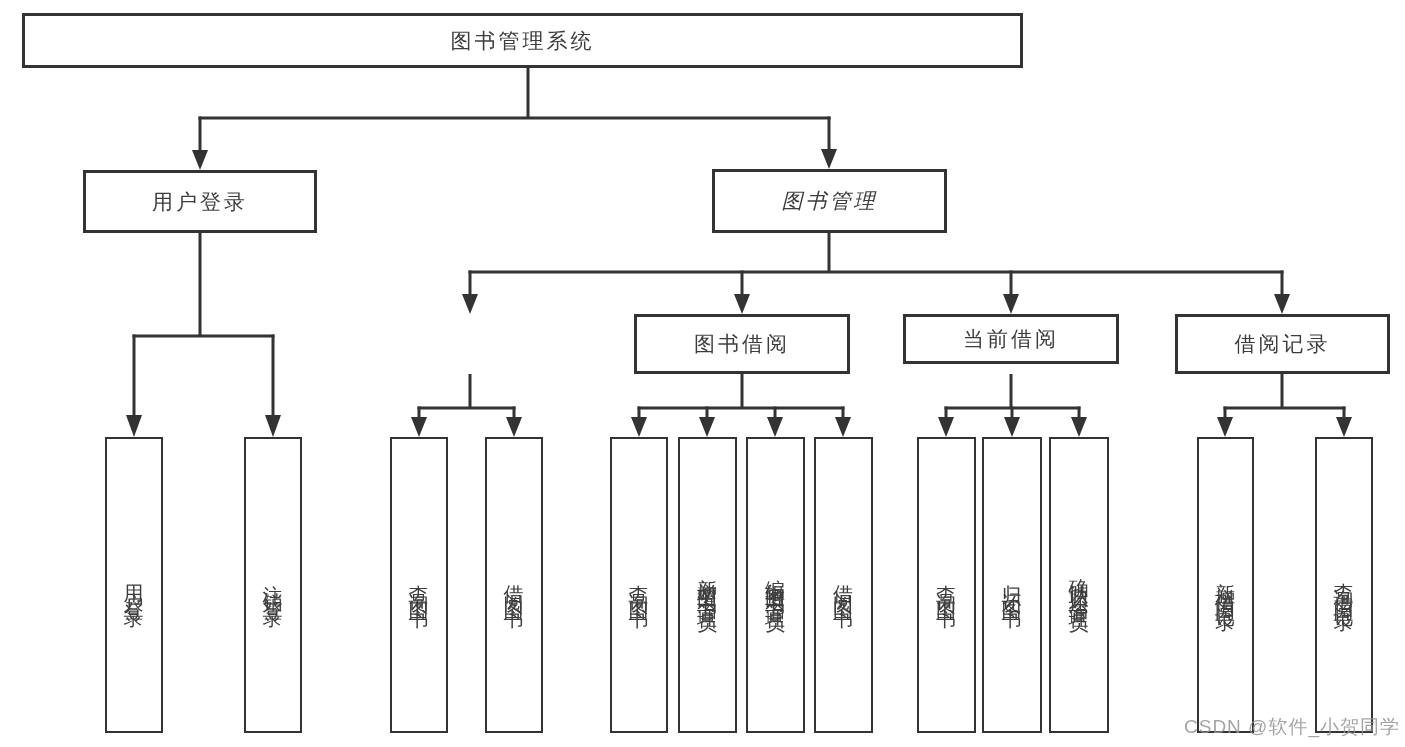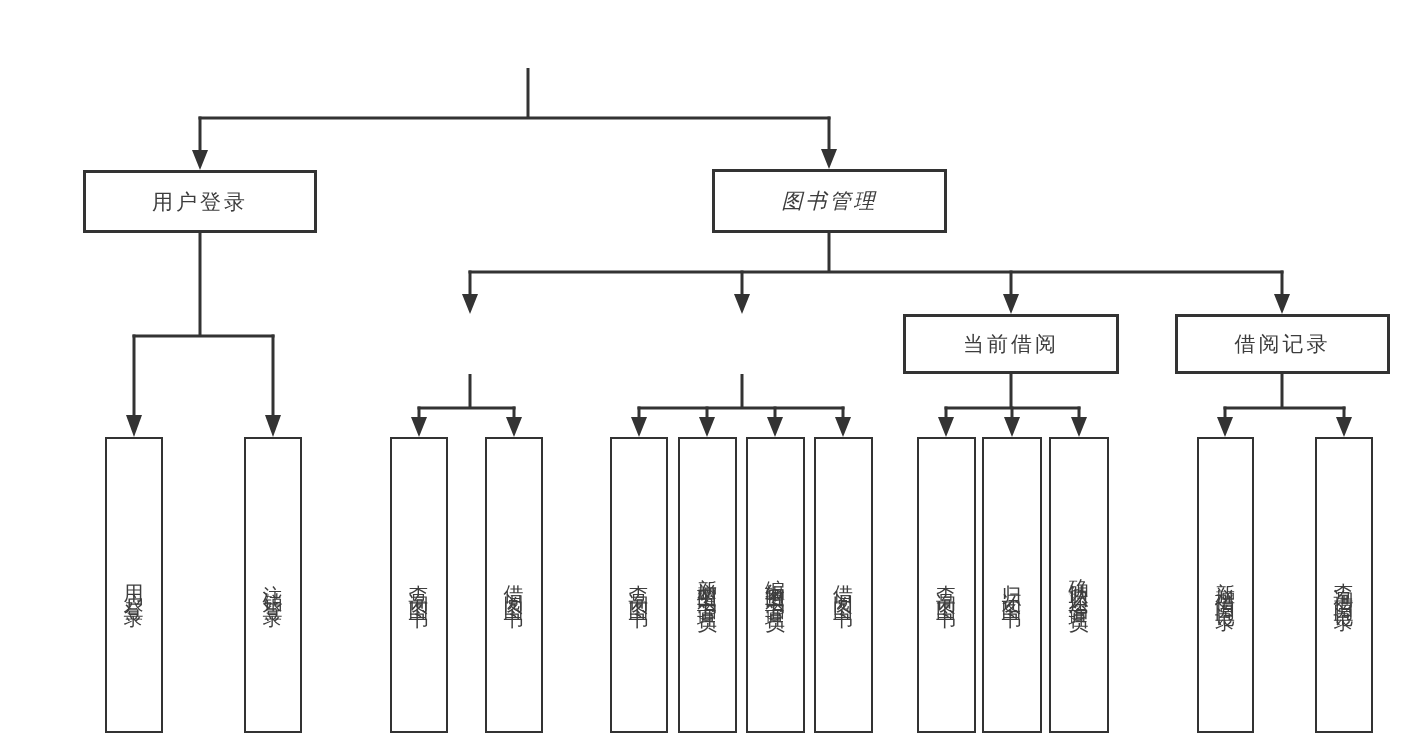--- a/index.html
+++ b/index.html
@@ -113,29 +113,35 @@
     <g>
       <line x1="1282" y1="374" x2="1282" y2="408"></line>
       <line x1="1223.5" y1="408" x2="1345.5" y2="408"></line>
       <line x1="1225" y1="406.5" x2="1225" y2="419"></line>
       <polygon points="1217,417 1233,417 1225,437"></polygon>
       <line x1="1344" y1="406.5" x2="1344" y2="419"></line>
       <polygon points="1336,417 1352,417 1344,437"></polygon>
     </g>
   </svg>
 
+  <div class="box" style="left:22px;top:13px;width:1001px;height:55px;">
+    <span class="hlabel">图书管理系统</span>
+  </div>
 
   <div class="box" style="left:83px;top:170px;width:234px;height:63px;">
     <span class="hlabel">用户登录</span>
   </div>
   <div class="box" style="left:712px;top:169px;width:235px;height:64px;font-style:italic;">
     <span class="hlabel">图书管理</span>
   </div>
 
-  <div class="box" style="left:903px;top:314px;width:216px;height:60px;">
+  <div class="box" style="left:634px;top:314px;width:216px;height:60px;">
+    <span class="hlabel">图书借阅</span>
+  </div>
+  <div class="box" style="left:903px;top:314px;width:216px;height:50px;">
     <span class="hlabel">当前借阅</span>
   </div>
   <div class="box" style="left:1175px;top:314px;width:215px;height:60px;">
     <span class="hlabel">借阅记录</span>
   </div>
 
   <div class="box leaf" style="left:105px;top:437px;width:58px;height:296px;">
     <span class="vlabel">用户登录</span>
   </div>
   <div class="box leaf" style="left:244px;top:437px;width:58px;height:296px;">
@@ -172,14 +178,15 @@
     <span class="vlabel" style="letter-spacing:5px;">确认归还（管理员）</span>
   </div>
 
   <div class="box leaf" style="left:1197px;top:437px;width:57px;height:296px;">
     <span class="vlabel" style="letter-spacing:6px;">新增借阅记录</span>
   </div>
   <div class="box leaf" style="left:1315px;top:437px;width:58px;height:296px;">
     <span class="vlabel" style="letter-spacing:6px;">查询借阅记录</span>
   </div>
 
+  <div class="watermark">CSDN @软件_小贺同学</div>
 
 </div>
 
 </body></html>

